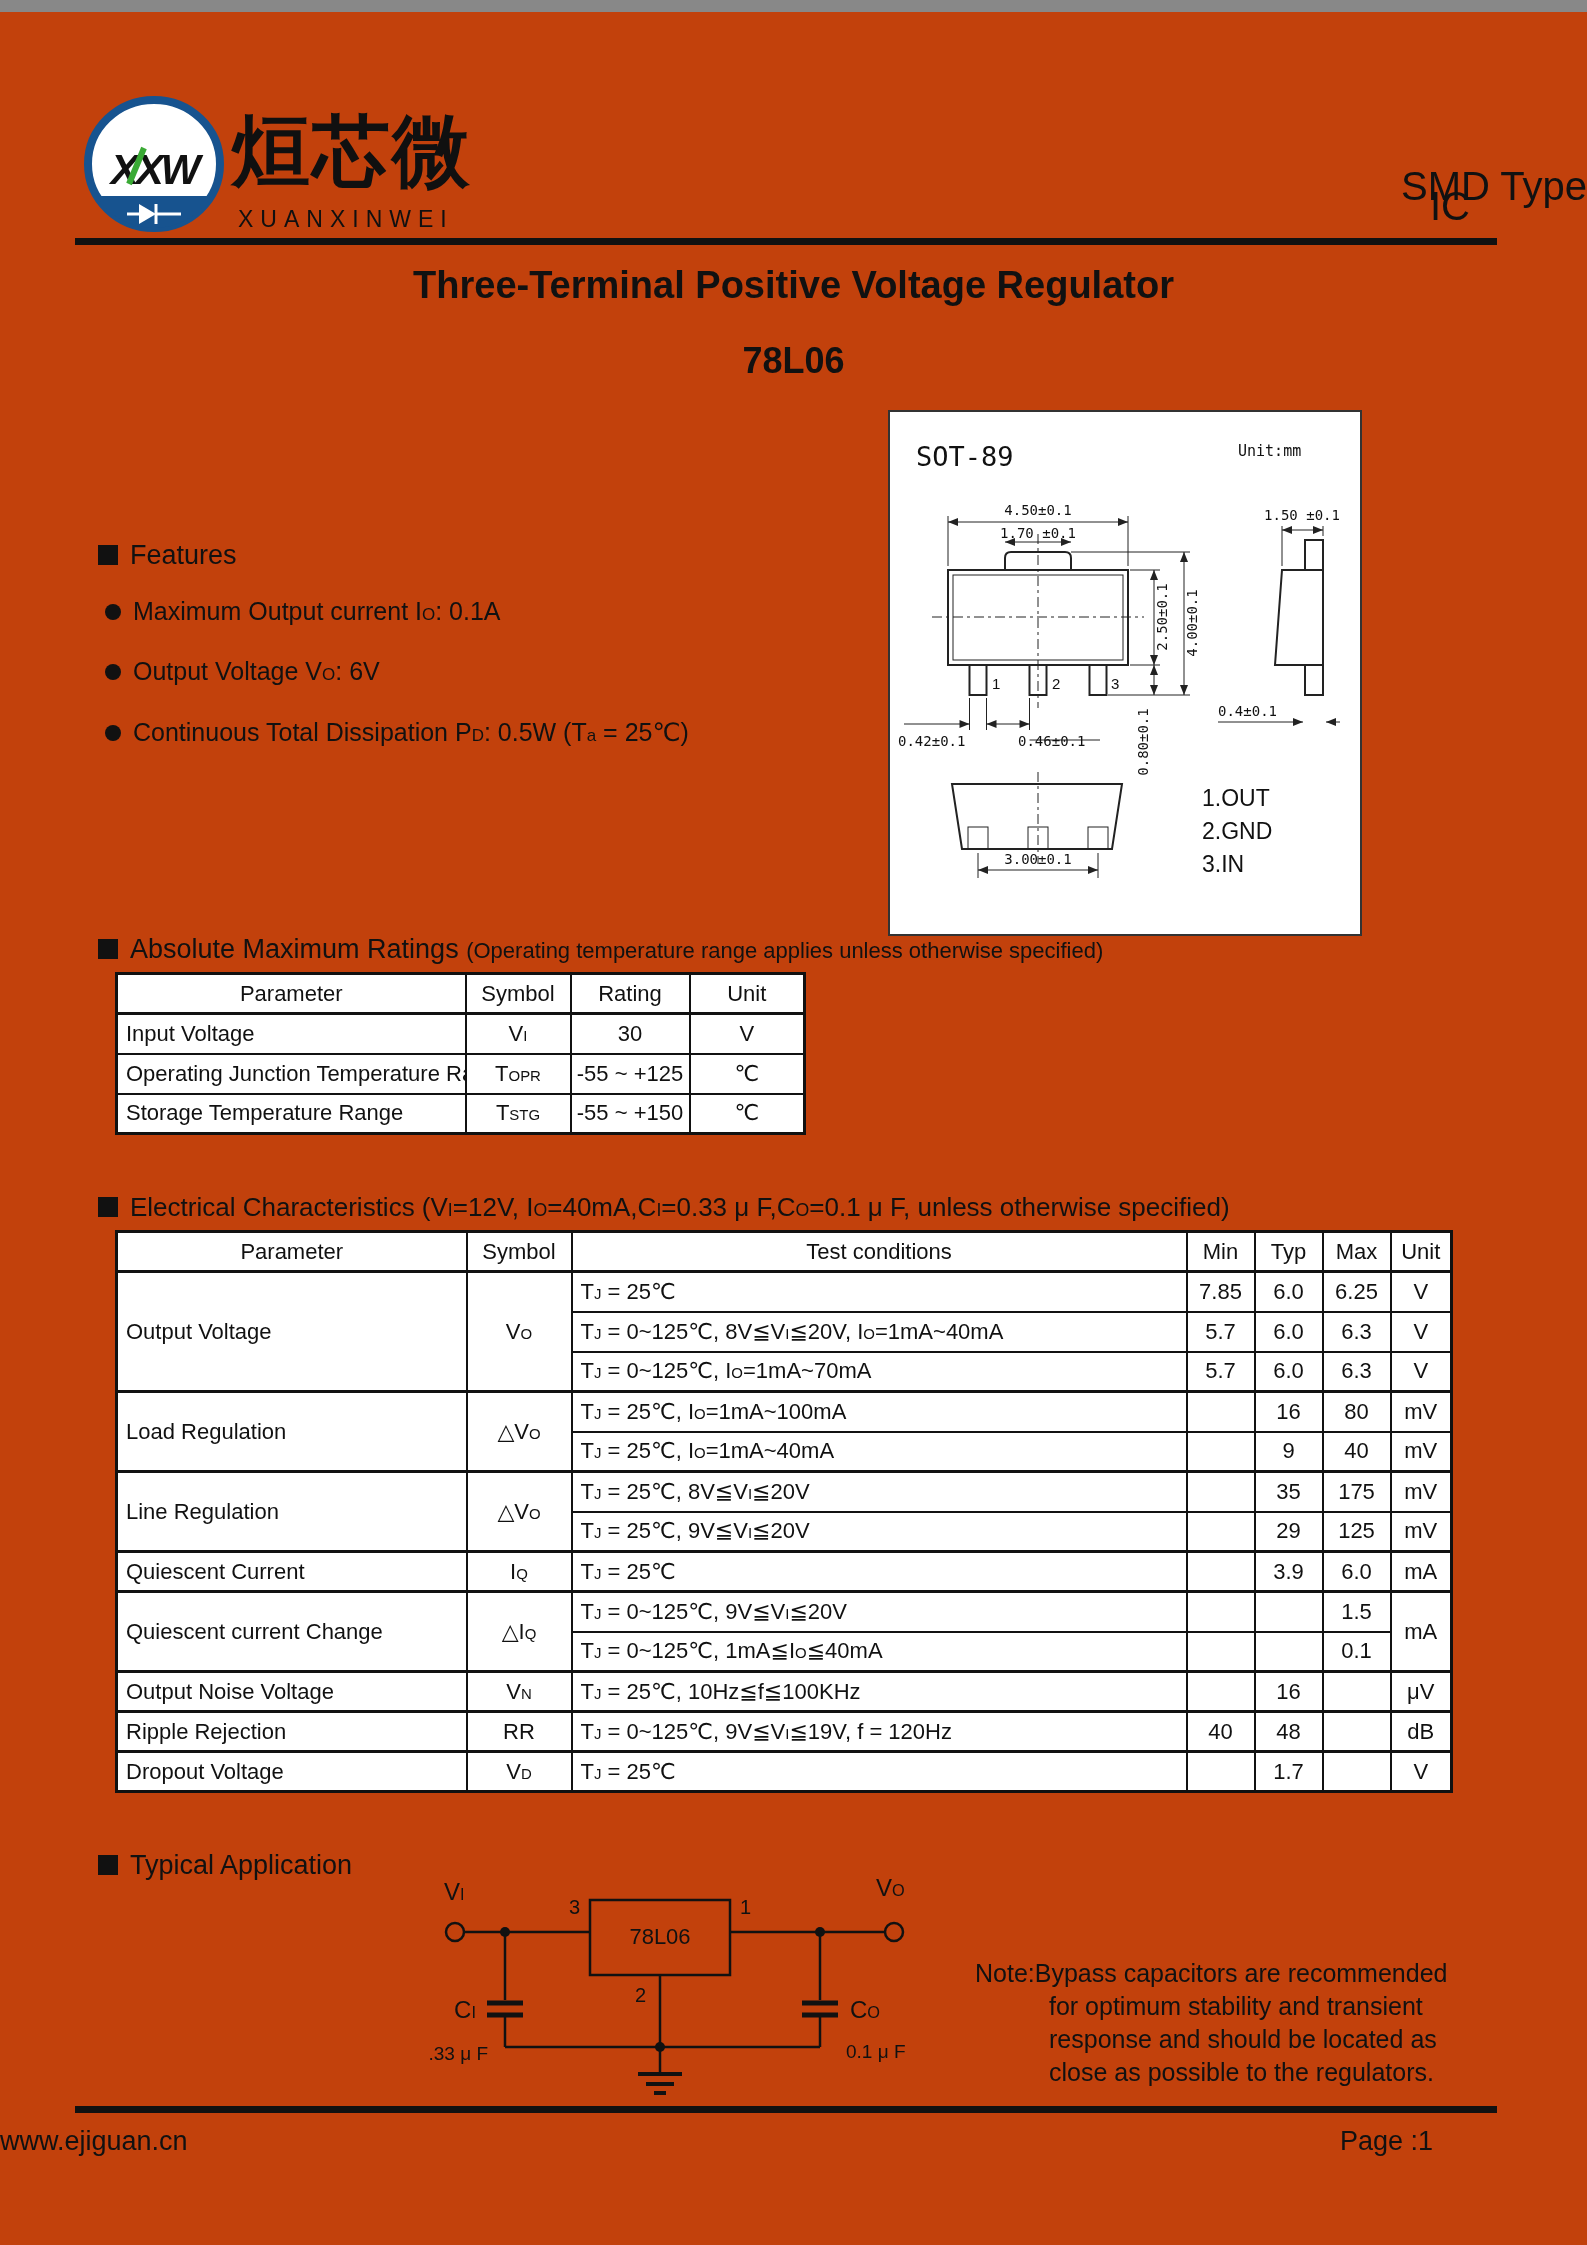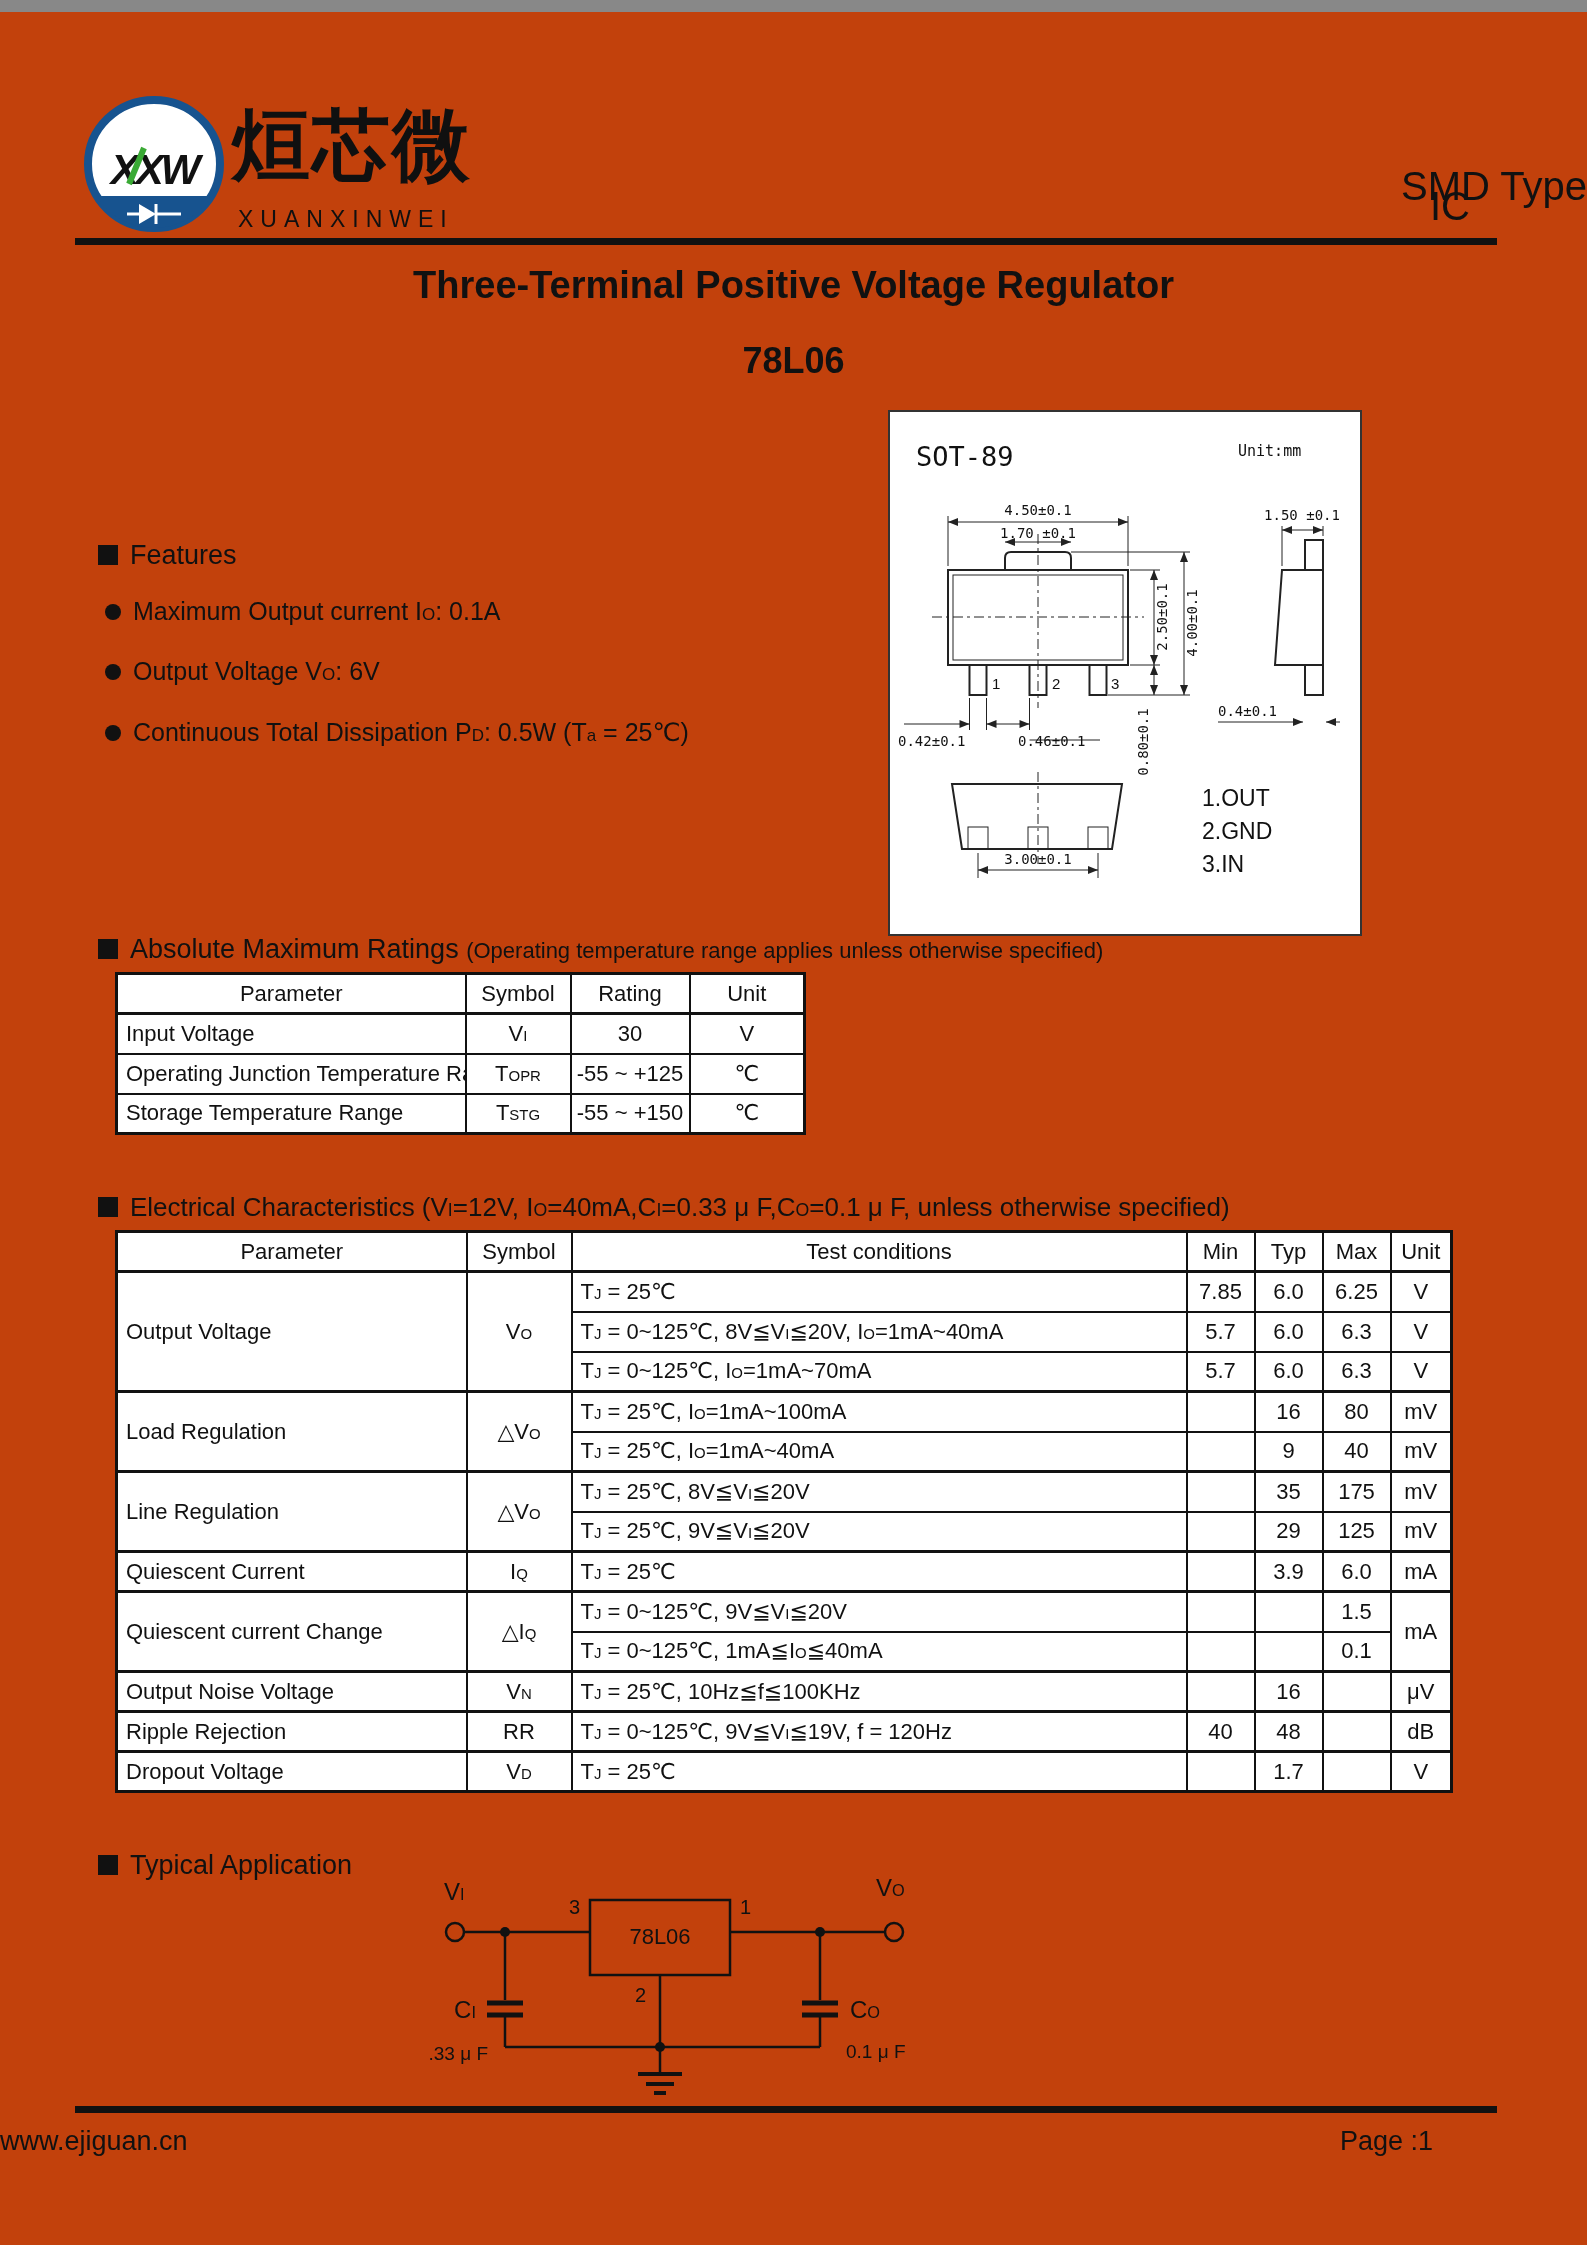--- a/index.html
+++ b/index.html
@@ -9,21 +9,21 @@
     font-family:"Liberation Sans","DejaVu Sans",sans-serif; color:#111;
   }
   .abs { position:absolute; }
   .sb { font-size:68%; }               
   .sq { display:inline-block; width:20px; height:20px; background:#111; margin-right:12px; transform:translateY(1px); }
   .dot { display:inline-block; width:16px; height:16px; background:#111; border-radius:50%; margin-right:12px; }
   .sec-head { font-size:27px; color:#111; }
   .feat { font-size:25px;text-align:right; }
 
   
-  .brand-cn { font-size:78px; font-weight:bold; letter-spacing:2px; line-height:1; color:#101010;font-family:Liberation Mono, monospace; }
+  .brand-cn { font-size:78px; font-weight:bold; letter-spacing:2px; line-height:1; color:#101010; }
   .brand-en { font-size:23px; letter-spacing:7px; color:#101010; }
   .smd-type { font-size:40px; width:100%; text-align:right; }
   .ic-label { font-size:40px; }
   .rule { background:#111; height:7px; }
 
   .doc-title { width:100%; text-align:center; font-size:38px; font-weight:bold; }
   .part-no  { width:100%; text-align:center; font-size:36px; font-weight:bold; }
 
   
   table { border-collapse:collapse; table-layout:fixed; background:#fff; }
@@ -414,18 +414,24 @@
     <line x1="75" y1="177" x2="390" y2="177" class="cw"></line>
     <circle cx="230" cy="177" r="5" fill="#111"></circle>
     <g>
       <line x1="230" y1="177" x2="230" y2="202" class="cw"></line>
       <line x1="208" y1="204" x2="252" y2="204" class="gnd"></line>
       <line x1="216" y1="214" x2="244" y2="214" class="gnd"></line>
       <line x1="224" y1="223" x2="236" y2="223" class="gnd"></line>
     </g>
   </svg>
 
+  <div class="abs note-text" style="left:975px;top:1945px">
+    <div>Note:Bypass capacitors are recommended</div>
+    <div class="ind">for optimum stability and transient</div>
+    <div class="ind">response and should be located as</div>
+    <div class="ind">close as possible to the regulators.</div>
+  </div>
 
   <div class="abs rule" style="left:75px;top:2094px;width:1422px"></div>
   <div class="abs footer-txt" style="left:0;top:2114px;width:100%;text-align:left">www.ejiguan.cn</div>
   <div class="abs footer-txt" style="left:1340px;top:2114px">Page :1</div>
   <div class="abs bottom-bar" style="left:0;top:2235px;width:1587px;height:10px"></div>
 </div>
 
 </body></html>

